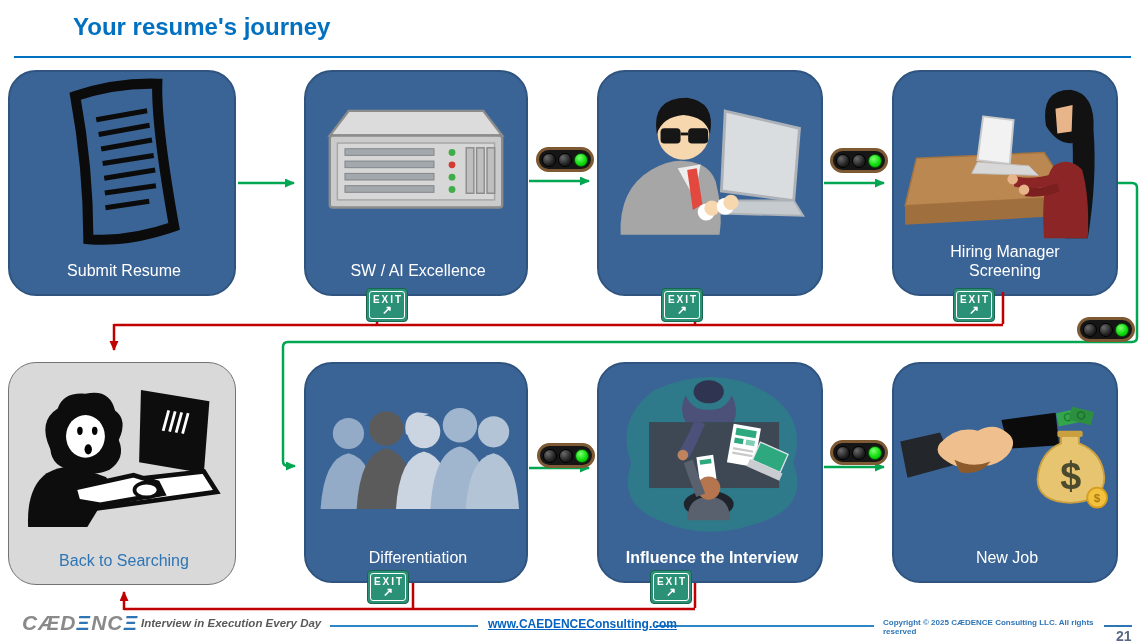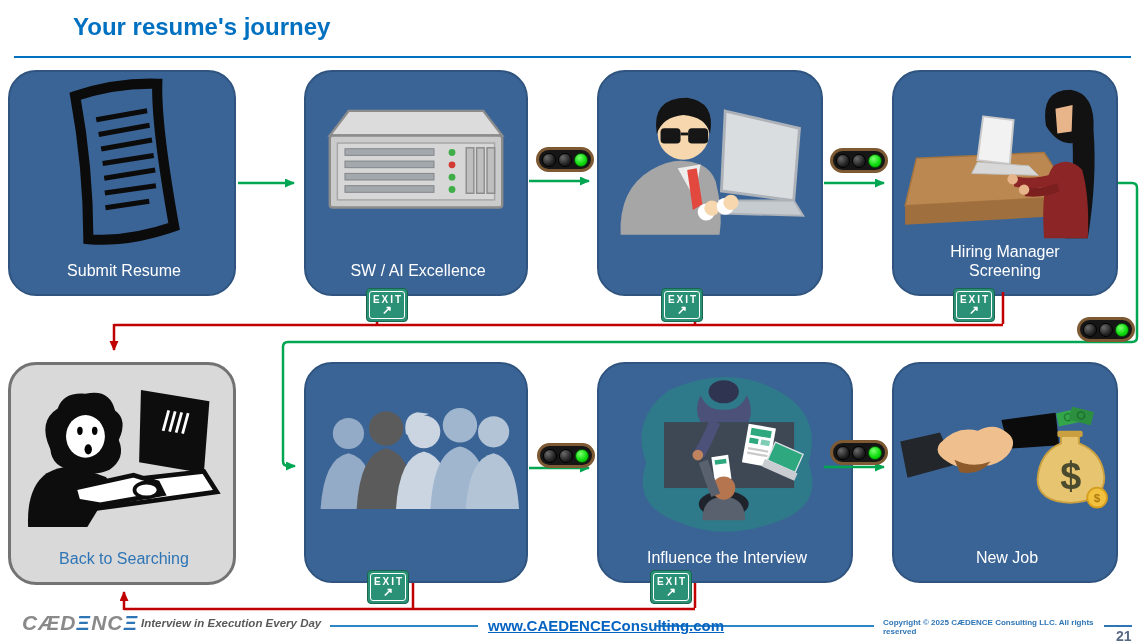--- a/index.html
+++ b/index.html
@@ -9,30 +9,30 @@
   }
   
   .title{position:absolute;left:25px;top:13px;font-size:24px;font-weight:bold;color:#0070C0;margin-left:48px;}
   .title-rule{position:absolute;left:14px;top:56px;width:1117px;height:2px;background:#0070C0;}
 
   
   .box{position:absolute;background:#3B6496;border:2px solid #2F547F;border-radius:28px;box-sizing:border-box;z-index:1;}
   .box .icon-wrap{position:absolute;left:0;right:0;top:8px;bottom:50px;display:flex;align-items:center;justify-content:center;}
   .box .label{position:absolute;left:8px;right:4px;bottom:14px;text-align:center;color:#ffffff;font-size:16px;line-height:1.2;}
   .box .label.narrow{left:44px;right:44px;}
-  #box-back{background:#D9D9D9;border:3px solid #737373;}
+  #box-back{background:#D9D9D9;border:1px solid #737373;}
   #box-back .label{color:#2E75B6;}
 
   #box-submit   {left:8px;  top:70px; width:228px;height:226px;}
   #box-swai     {left:304px;top:70px; width:224px;height:226px;}
   #box-hr       {left:597px;top:70px; width:226px;height:226px;}
   #box-hm       {left:892px;top:70px; width:226px;height:226px;}
   #box-back     {left:8px;  top:362px;width:228px;height:223px;}
   #box-diff     {left:304px;top:362px;width:224px;height:221px;}
-  #box-interview{left:597px;top:362px;width:256px;height:221px;}
+  #box-interview{left:597px;top:362px;width:226px;height:221px;font-weight:bold;}
   #box-newjob   {left:892px;top:362px;width:226px;height:221px;}
 
   
   #connectors{position:absolute;left:0;top:0;z-index:5;pointer-events:none;}
 
   
   .traffic-light{position:absolute;z-index:6;display:flex;align-items:center;gap:2px;
     background:#161616;border:3px solid #7D5A33;border-radius:13px;padding:2px 3px;height:15px;}
   .lamp{width:14px;height:14px;border-radius:50%;
     background:radial-gradient(circle at 32% 30%, #6a6a6a, #1d1d1d 65%);border:1px solid #000;box-sizing:border-box;}
@@ -50,21 +50,21 @@
   #exit-1{left:366px;top:288px;} #exit-2{left:661px;top:288px;} #exit-3{left:953px;top:288px;}
   #exit-4{left:367px;top:570px;} #exit-5{left:650px;top:570px;}
 
   
   .footer-logo{position:absolute;left:22px;top:611px;font-size:21px;font-weight:bold;font-style:italic;
     color:#8A8A8A;letter-spacing:1px;z-index:2;}
   .footer-logo .bar{color:#2E75B6;}
   .footer-tagline{position:absolute;left:141px;top:617px;font-size:11.5px;font-weight:bold;font-style:italic;color:#595959;}
   .f-rule{position:absolute;top:625px;height:2px;background:#2E86C4;}
   #rule-a{left:330px;width:148px;} #rule-b{left:656px;width:218px;} #rule-c{left:1104px;width:28px;background:#2E75B6;}
-  .footer-url{position:absolute;left:488px;top:617px;font-size:15px;font-weight:bold;color:#0563C1;
+  .footer-url{position:absolute;left:488px;top:617px;font-size:12px;font-weight:bold;color:#0563C1;
     text-decoration:underline;z-index:2;}
   .footer-copy{position:absolute;left:883px;top:618px;font-size:8px;font-weight:bold;color:#2E75B6;width:218px;}
   .page-num{position:absolute;left:1116px;top:628px;font-size:14px;font-weight:bold;color:#5A6A85;}
 </style>
 </head>
 <body>
 
 <div id="slide">
 
   <div class="title">Your resume's journey</div>
@@ -231,20 +231,21 @@
         <g fill="#9FB6CE">
             <circle cx="178" cy="38" r="21"></circle>
             <path d="M142,140 Q146,70 178,64 Q210,70 214,140 Z"></path>
           </g>
         <g fill="#B3C4D6">
             <circle cx="219" cy="46" r="19"></circle>
             <path d="M185,140 Q189,78 219,72 Q246,78 250,140 Z"></path>
           </g>
       </svg>
     </div>
+    <div class="label">Differentiation</div>
   </div>
 
   <div class="box" id="box-interview">
     <div class="icon-wrap">
       <svg viewBox="0 0 230 182" width="205" height="163">
         <path d="M52,22 Q120,-8 176,24 Q224,52 208,104 Q226,152 172,170 Q112,192 62,170 Q10,152 26,104 Q8,54 52,22 Z" fill="#2E7A8A"></path>
         <rect x="46" y="58" width="146" height="74" fill="#3D4854"></rect>
         <g transform="rotate(10 152 84)">
           <rect x="137" y="62" width="31" height="44" fill="#ffffff"></rect>
           <rect x="141" y="66" width="23" height="8" fill="#2EA87E"></rect>

